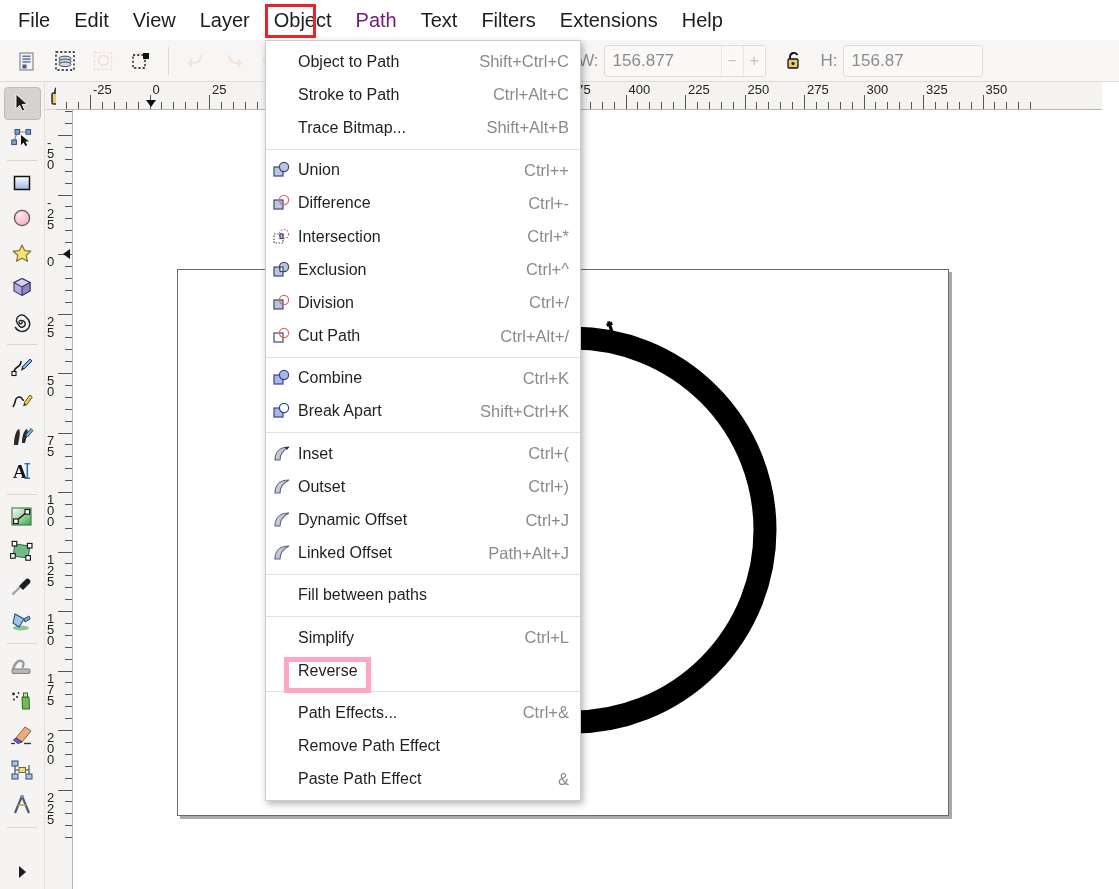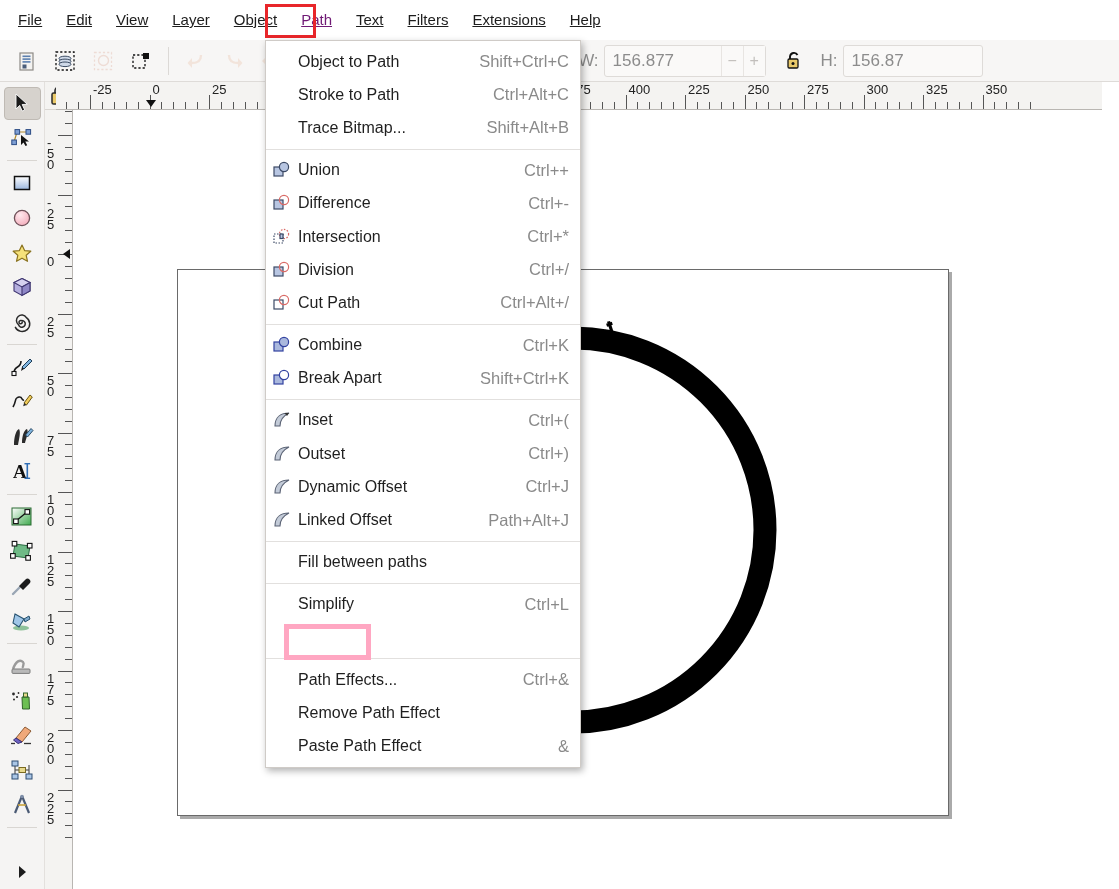--- a/index.html
+++ b/index.html
@@ -9,22 +9,22 @@
     font-family:"Liberation Sans", sans-serif;
     -webkit-font-smoothing:antialiased;
   }
   
   #menubar{
     position:absolute;left:0;top:0;width:1119px;height:40px;
     background:#ffffff;display:flex;align-items:center;padding-left:6px;
     box-sizing:border-box;
   }
   .menubar-item{
-    font-size:15px;color:#1d1d1d;padding:3px 11px;margin:12px 1px;
-    cursor:default;white-space:nowrap;line-height:26px;text-decoration:underline;
+    font-size:20px;color:#1d1d1d;padding:3px 11px;margin:12px 1px;
+    cursor:default;white-space:nowrap;line-height:26px;
   }
   .menubar-item.active{color:#701a75;}
   
   #path-annot{
     position:absolute;left:265px;top:4px;width:51px;height:34px;
     border:3px solid #e8262a;box-sizing:border-box;pointer-events:none;
   }
   
   #toolbar{
     position:absolute;left:0;top:40px;width:1119px;height:42px;
@@ -729,20 +729,31 @@
           <rect x="8" y="7" width="3" height="4.5" fill="#b8c6e2" stroke="#3c4a66" stroke-width="1.2"></rect>
         </svg>
       </div>
       <div class="mlabel">Intersection</div>
       <div class="maccel">Ctrl+*</div>
     </div>
     <div class="mrow">
       <div class="mico">
         <svg width="20" height="20" viewBox="0 0 20 20">
           <rect x="2" y="7" width="9" height="9" fill="#b8c6e2" stroke="#3c4a66" stroke-width="1.2"></rect>
+          <circle cx="12" cy="7" r="4.6" fill="#b8c6e2" stroke="#3c4a66" stroke-width="1.2"></circle>
+          <rect x="8" y="7" width="3" height="4.5" fill="#ffffff" stroke="#3c4a66" stroke-width="1.2"></rect>
+        </svg>
+      </div>
+      <div class="mlabel">Exclusion</div>
+      <div class="maccel">Ctrl+^</div>
+    </div>
+    <div class="mrow">
+      <div class="mico">
+        <svg width="20" height="20" viewBox="0 0 20 20">
+          <rect x="2" y="7" width="9" height="9" fill="#b8c6e2" stroke="#3c4a66" stroke-width="1.2"></rect>
           <circle cx="12" cy="7" r="4.6" fill="none" stroke="#d96a66" stroke-width="1.2"></circle>
         </svg>
       </div>
       <div class="mlabel">Division</div>
       <div class="maccel">Ctrl+/</div>
     </div>
     <div class="mrow">
       <div class="mico">
         <svg width="20" height="20" viewBox="0 0 20 20">
           <rect x="2" y="7" width="9" height="9" fill="none" stroke="#3c4a66" stroke-width="1.2"></rect>
@@ -818,20 +829,21 @@
       <div class="maccel"></div>
     </div>
     <div class="msep"></div>
     <div class="mrow">
       <div class="mico"></div>
       <div class="mlabel">Simplify</div>
       <div class="maccel">Ctrl+L</div>
     </div>
     <div class="mrow">
       <div class="mico"></div>
+      <div class="mlabel">Reverse</div>
       <div class="maccel"></div>
       <div id="rev-annot" style="border-color: rgb(255, 167, 194);"></div>
     </div>
     <div class="msep"></div>
     <div class="mrow">
       <div class="mico"></div>
       <div class="mlabel">Path Effects...</div>
       <div class="maccel">Ctrl+&amp;</div>
     </div>
     <div class="mrow">

